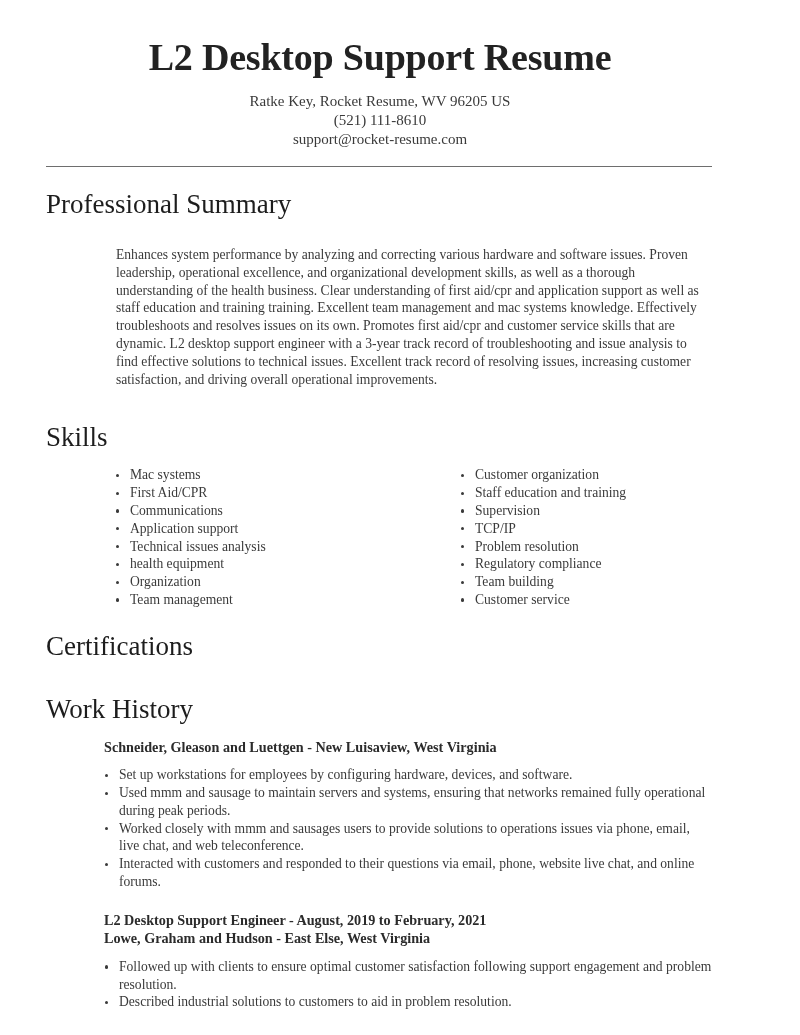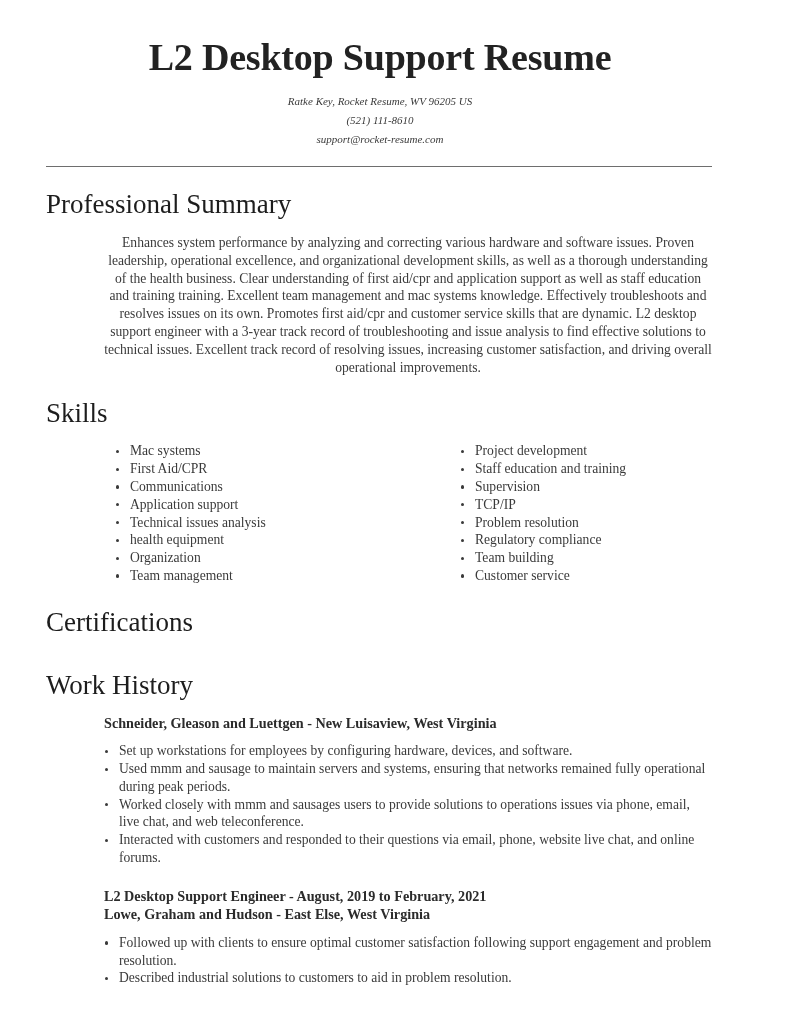--- a/index.html
+++ b/index.html
@@ -32,25 +32,24 @@
   }
   .resume-title {
     font-size: 38px;
     line-height: 46px;
     font-weight: 600;
     color: #222222;
     letter-spacing: -0.2px;
     margin: 0 0 12px 0;
   }
   .contact-line {
-    font-size: 11px;
+    font-size: 15px;
     line-height: 19px;
     color: #3a3a3a;
     margin: 0;
-    font-style: italic;
   }
 
   .rule {
     border: 0;
     border-top: 1.4px solid #6e6e6e;
     margin: 17px 48px 0 46px;
     height: 0;
   }
 
   
@@ -66,22 +65,22 @@
     padding: 0;
   }
 
   .indent {
     padding-left: 58px;
   }
 
   .summary-text {
     font-size: 13.6px;
     line-height: 17.8px;
-    margin: 0;
-    text-align: center;
+    margin: 12px;
+    text-align: left;
     color: #3a3a3a;
   }
 
   
   ul.bullets {
     list-style: none;
     margin: 0;
     padding: 0;
   }
   ul.bullets > li {
@@ -179,21 +178,21 @@
             <li>Communications</li>
             <li>Application support</li>
             <li>Technical issues analysis</li>
             <li>health equipment</li>
             <li>Organization</li>
             <li>Team management</li>
           </ul>
       </div>
       <div class="col">
         <ul class="bullets">
-            <li>Project development</li>
+            <li>Customer organization</li>
             <li>Staff education and training</li>
             <li>Supervision</li>
             <li>TCP/IP</li>
             <li>Problem resolution</li>
             <li>Regulatory compliance</li>
             <li>Team building</li>
             <li>Customer service</li>
           </ul>
       </div>
     </div>

